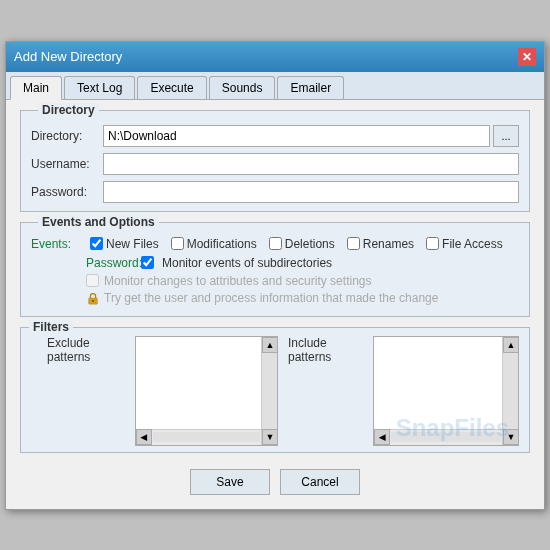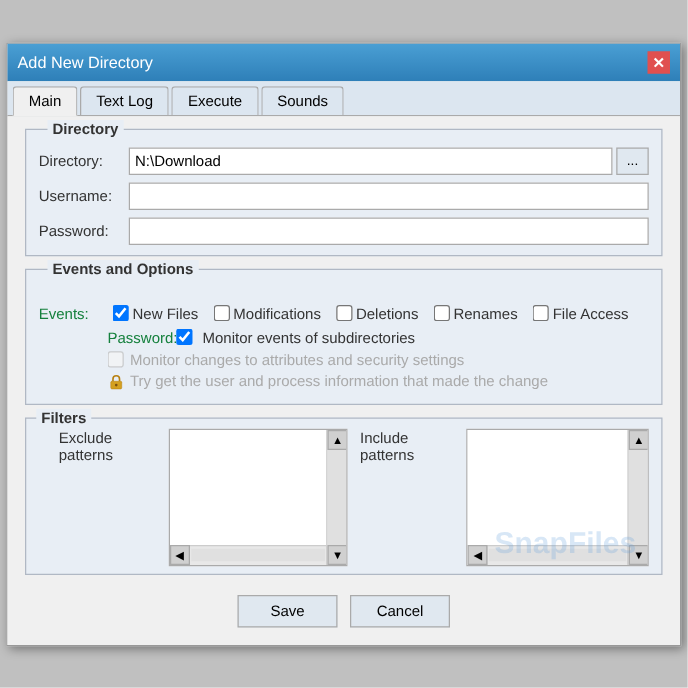--- a/index.html
+++ b/index.html
@@ -313,20 +313,21 @@
   <div class="title-bar">
     <span>Add New Directory</span>
     <button class="title-bar-close">✕</button>
   </div>
 
   <div class="tabs">
     <div class="tab active">Main</div>
     <div class="tab">Text Log</div>
     <div class="tab">Execute</div>
     <div class="tab">Sounds</div>
+    <div class="tab">Emailer</div>
   </div>
 
   <div class="content">
 
     <div class="section" style="padding-top: 14px;">
       <span class="section-title">Directory</span>
 
       <div class="form-row">
         <span class="form-label">Directory:</span>
         <input type="text" class="form-input" value="N:\Download" style="">
@@ -337,21 +338,21 @@
         <span class="form-label">Username:</span>
         <input type="text" class="form-input" value="" style="">
       </div>
 
       <div class="form-row" style="margin-bottom:0">
         <span class="form-label">Password:</span>
         <input type="password" class="form-input" value="" style="">
       </div>
     </div>
 
-    <div class="section" style="padding-top: 28px;">
+    <div class="section" style="padding-top: 14px;">
       <span class="section-title">Events and Options</span>
 
       <div class="events-row">
         <span class="events-label">Events:</span>
         <div class="checkbox-group">
           <input type="checkbox" id="new-files" checked="" style="">
           <label for="new-files">New Files</label>
         </div>
         <div class="checkbox-group">
           <input type="checkbox" id="modifications" style="">

